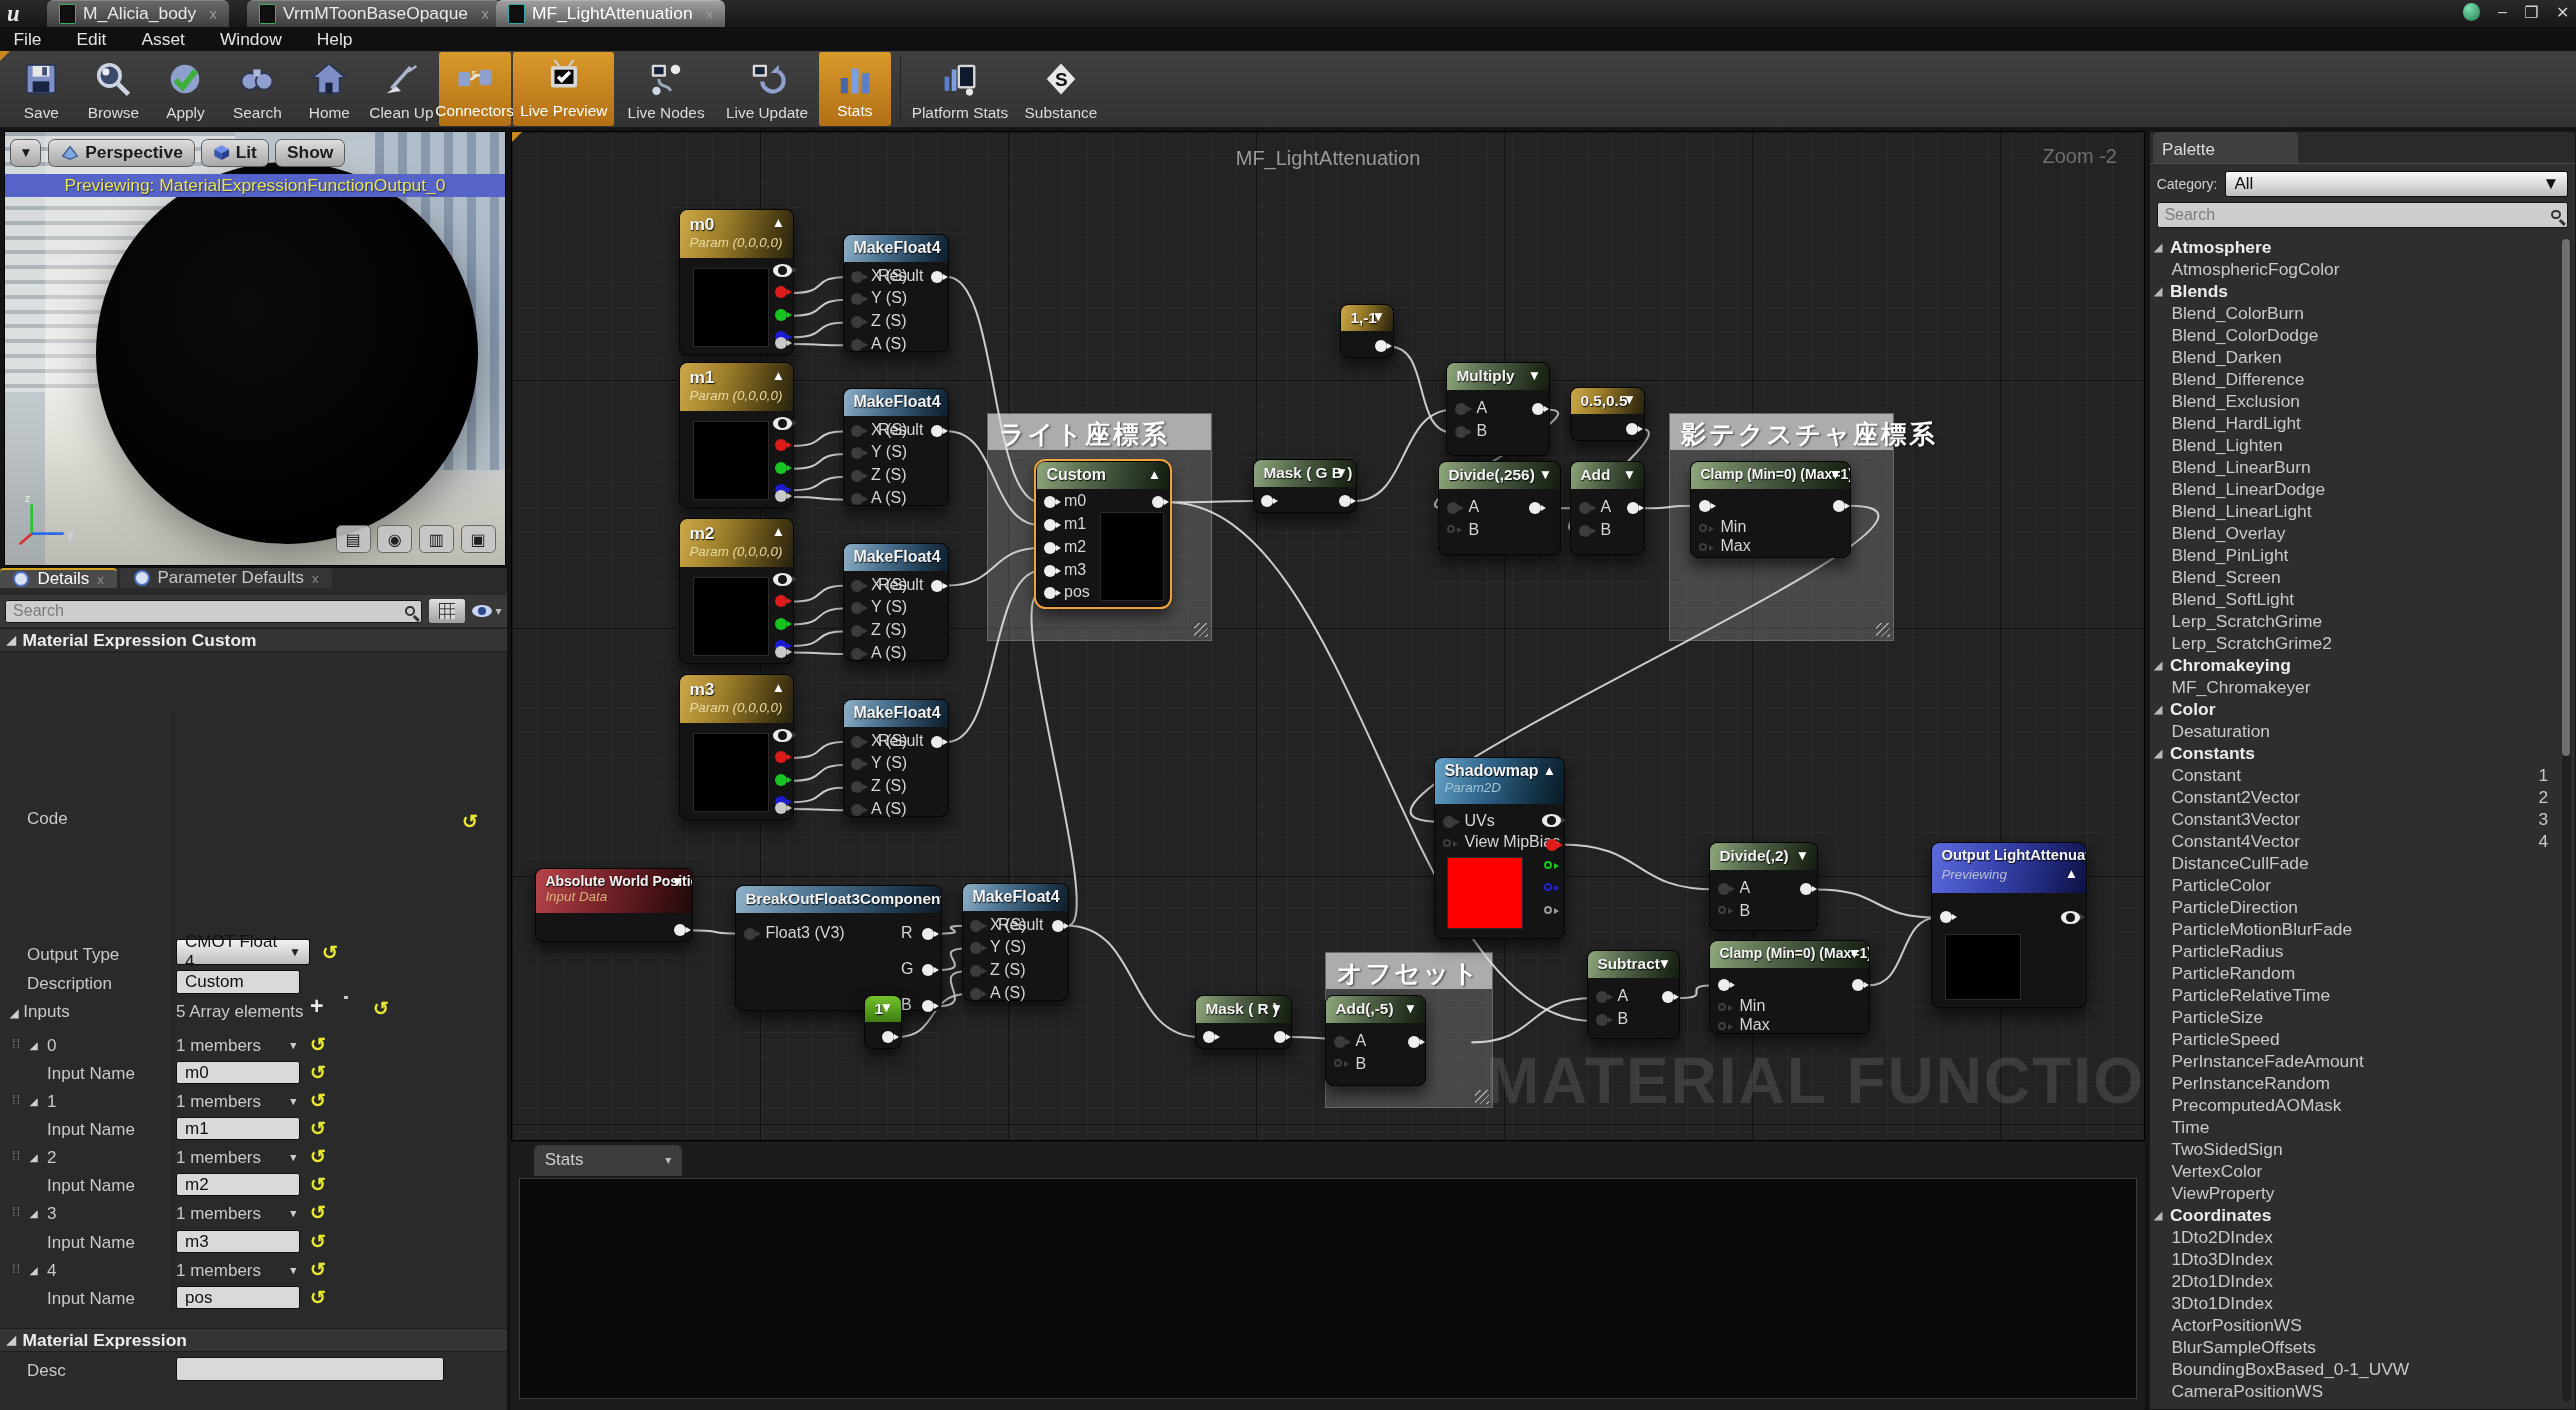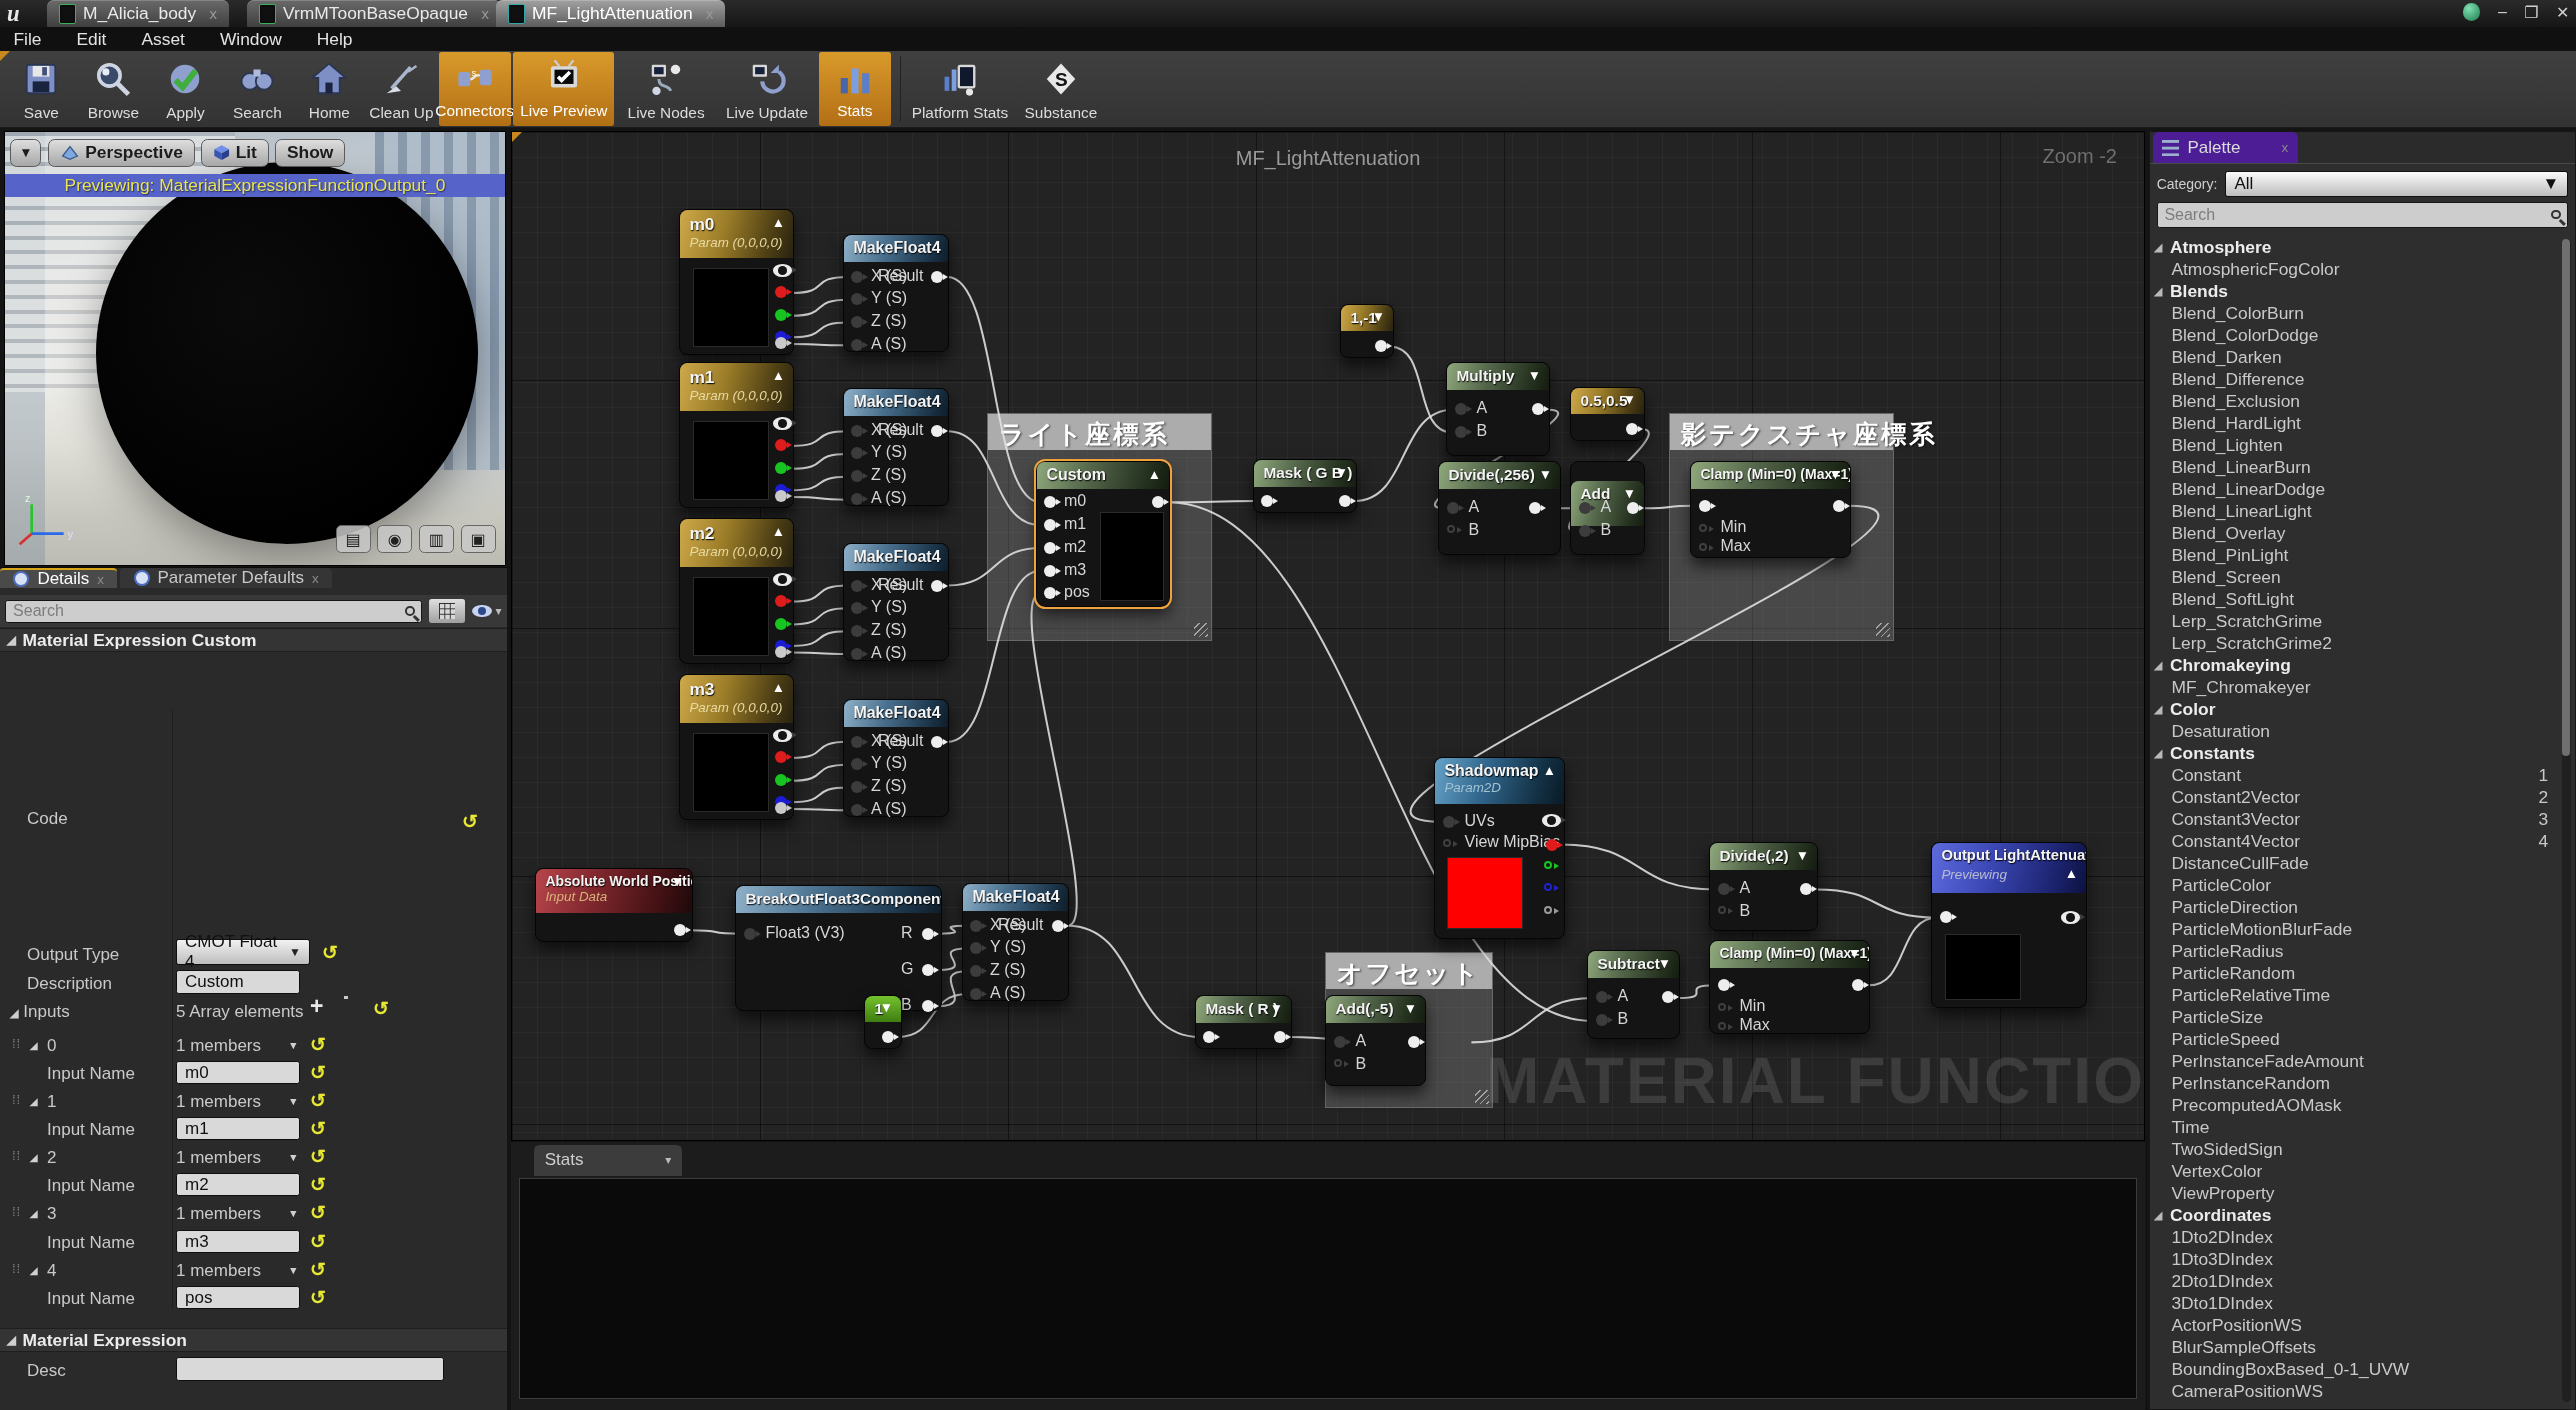--- a/index.html
+++ b/index.html
@@ -134,21 +134,21 @@
   .nlbl { position:absolute; font-size:16px; color:#d6d6d6; white-space:nowrap; }
   .npreview { position:absolute; background:#000; border:0.7px solid #2a2a2a; }
 
   
   #stats { position:absolute; left:511px; top:1142px; width:1634px; height:268px; background:#1c1c1c; }
   #statstab { position:absolute; left:23px; top:2.7px; width:148px; height:31px; background:#3c3c3c; border-radius:5.4px 5.4px 0 0; display:flex; align-items:center; justify-content:space-between; padding:0 10.7px; font-size:17px; color:#cfcfcf; }
   #statsbody { position:absolute; left:8px; top:36px; width:1618px; height:221px; background:#0a0a0a; border:1.3px solid #3c3c3c; }
 
   
   #palette { position:absolute; left:2149px; top:131px; width:427px; height:1279px; background:#2b2b2b; border:0.7px solid #161616; }
-  #paltab { position:absolute; left:2.7px; top:0px; width:145px; height:31px; background:#4c1d95; border-radius:5.4px 5.4px 0 0; display:flex; align-items:center; gap:8px; padding:0 9.4px; font-size:17px; color:#dcdcdc; }
+  #paltab { position:absolute; left:2.7px; top:0px; width:145px; height:31px; background:#404040; border-radius:5.4px 5.4px 0 0; display:flex; gap:8px; padding:0 9.4px; font-size:17px; color:#dcdcdc;flex-direction:column; }
   .palticon { width:17.4px; height:16px; background:linear-gradient(#9ab0cc 2.7px,transparent 2.7px); background-size:100% 6.7px; }
   #palbody { position:absolute; left:0; top:31px; right:0; bottom:0; background:#2e2e2e; border-top:1.3px solid #4a4a4a; }
   #palcat { position:absolute; left:6.7px; top:6.7px; right:6.7px; height:27px; display:flex; align-items:center; gap:8px; }
   #palcat .clabel { font-size:14px; color:#cfcfcf; white-space:nowrap; }
   .catbox { flex:1; height:25.5px; background:linear-gradient(#fafafa,#bdbdbd); border:0.7px solid #0f0f0f; border-radius:2.7px; display:flex; align-items:center; justify-content:space-between; padding:0 8px; font-size:17px; color:#111; }
   #palsearch { position:absolute; left:6.7px; top:38px; right:6.7px; height:25.5px; }
   #pallist { position:absolute; left:4px; top:72px; right:17.4px; bottom:5.4px; overflow:hidden; }
   .prow { height:22px; display:flex; align-items:center; font-size:17.4px; color:#c9c9c9; }
   .prow .ptri { width:16px; color:#b9b9b9; font-size:10.7px; }
   .prow.phead { color:#ececec; font-weight:bold; }
@@ -742,21 +742,21 @@
           <span class="ntitle" style="font-size:15.4px;">Divide(,256)</span>
           <span class="ncol">▼</span>
         </div>
         <span class="pin p-in" style="left:8px;top:40px;"></span>
         <span class="nlbl" style="left:29.5px;top:36px;">A</span>
         <span class="pin p-ring" style="left:8px;top:63px;"></span>
         <span class="nlbl" style="left:29.5px;top:59px;">B</span>
         <span class="pin p-conn" style="left:90px;top:40px;"></span>
       </div>
       <div class="node" style="left: 1058px; top: 329px; width: 75px; height: 94px;">
-        <div class="nhdr hgreen" style="height:45px;margin-top:19px;">
+        <div class="nhdr hgreen" style="height:27px;">
           <span class="ntitle" style="font-size:15.4px;">Add</span>
           <span class="ncol">▼</span>
         </div>
         <span class="pin p-in" style="left:8px;top:40px;"></span>
         <span class="nlbl" style="left:29.5px;top:36px;">A</span>
         <span class="pin p-in" style="left:8px;top:63px;"></span>
         <span class="nlbl" style="left:29.5px;top:59px;">B</span>
         <span class="pin p-conn" style="left:56px;top:40px;"></span>
       </div>
       <div class="node" style="left: 1178px; top: 329px; width: 161px; height: 97px;">

